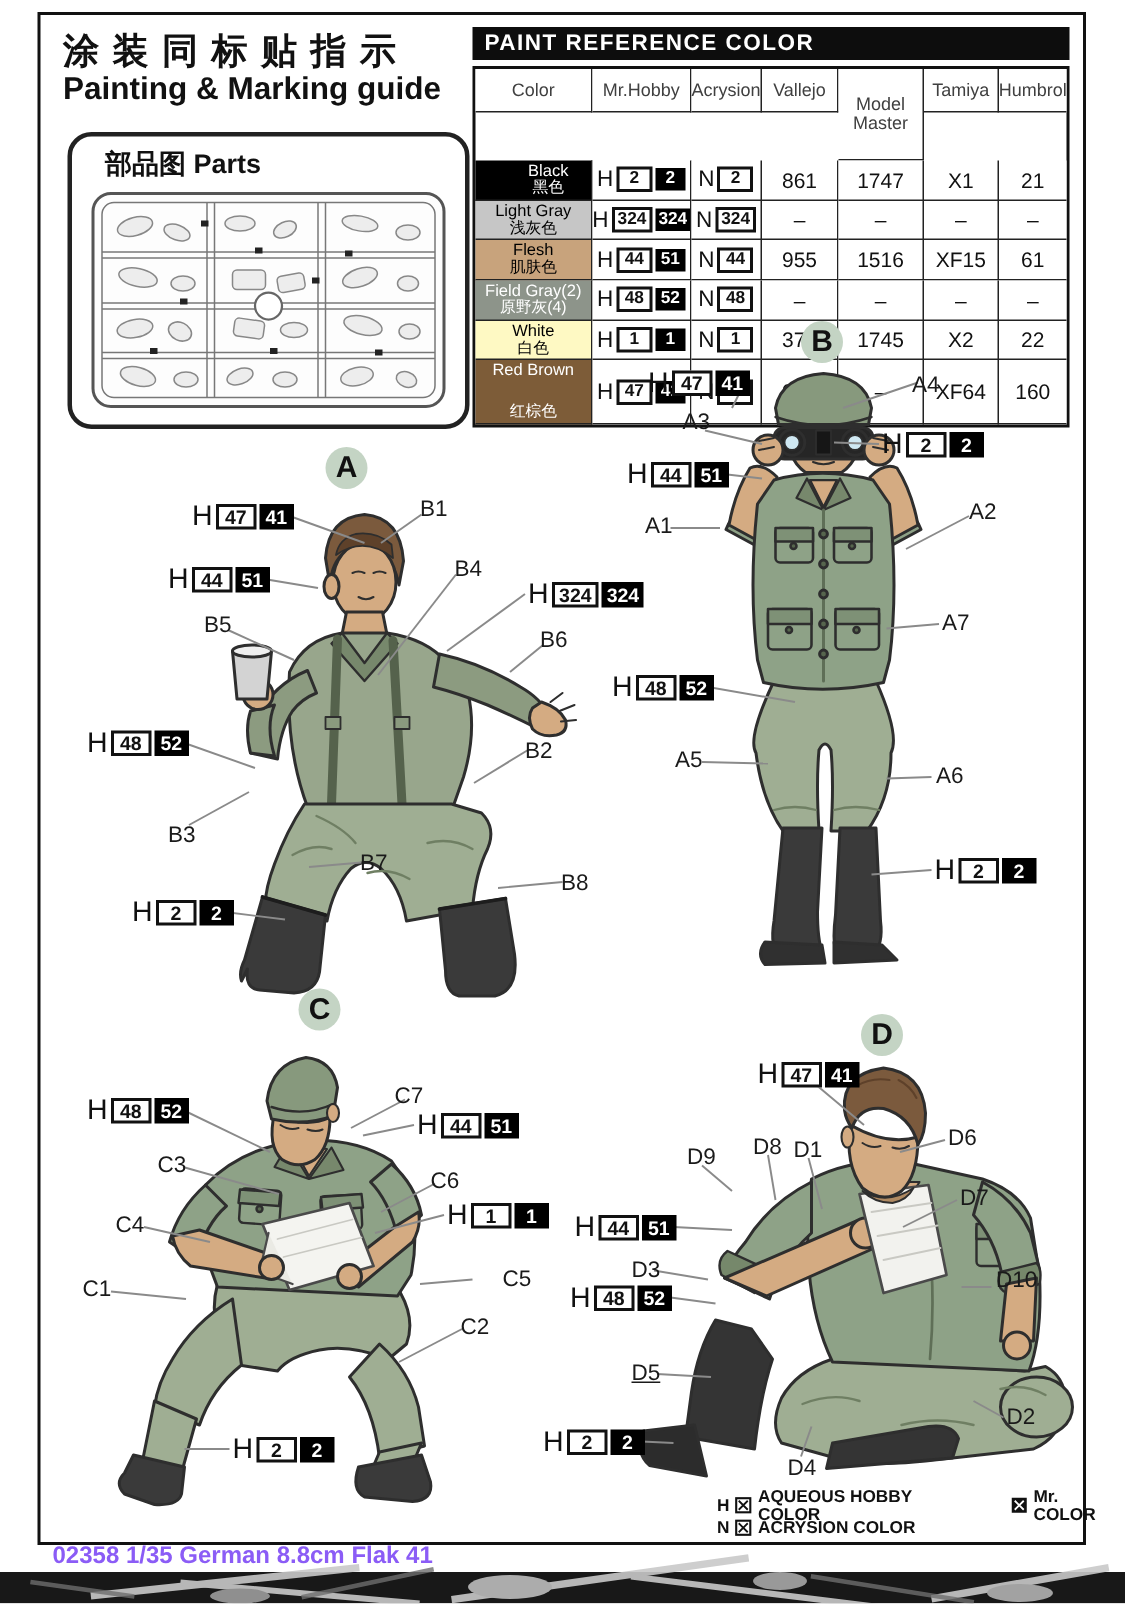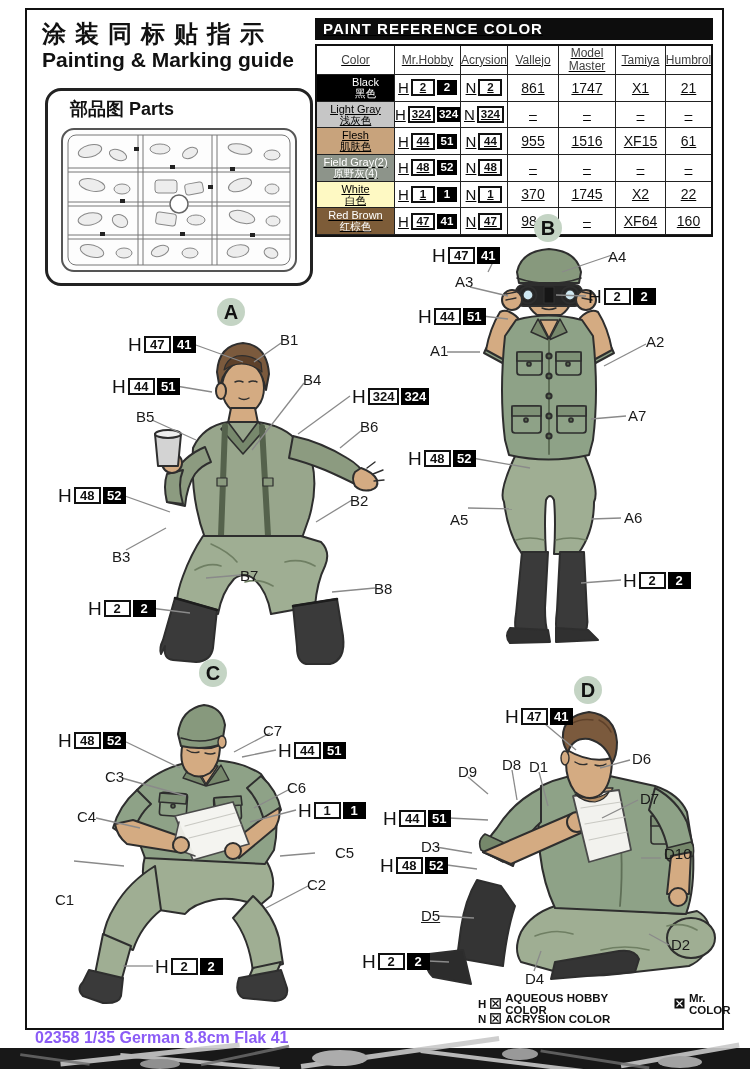--- a/index.html
+++ b/index.html
@@ -10,33 +10,33 @@
   
   .title-cn{position:absolute;left:42px;top:18px;font-size:24px;font-weight:bold;color:#111;letter-spacing:9px;}
   .title-en{position:absolute;left:42px;top:48px;font-size:21px;font-weight:bold;color:#111;}
 
   
   .parts-box{position:absolute;left:45px;top:88px;width:262px;height:192px;border:3px solid #222;border-radius:16px;background:#fff;}
   .parts-label{position:absolute;left:22px;top:6px;font-size:18px;font-weight:bold;color:#111;}
   .parts-sprue{position:absolute;left:12px;top:34px;}
 
   
-  .paint-table{position:absolute;left:315px;top:18px;width:398px;text-decoration:underline;}
+  .paint-table{position:absolute;left:315px;top:18px;width:398px;}
   .pt-title{background:#0d0d0d;color:#fff;font-size:15px;font-weight:bold;letter-spacing:1px;padding:2px 0 3px 8px;}
   .pt-grid{margin-top:4px;border:2px solid #111;display:grid;grid-template-columns:78px 66px 47px 51px 57px 50px 45px;}
   .pt-cell{border-right:1px solid #222;border-bottom:1px solid #222;display:flex;align-items:center;justify-content:center;text-align:center;background:#fff;min-height:21px;}
   .pt-cell:nth-child(7n){border-right:none;}
   .pt-head{font-size:12px;font-weight:500;color:#404040;height:28px;line-height:1.05;}
   .pt-num{font-size:14px;color:#111;}
   .pt-name{flex-direction:column;line-height:1.1;padding:1px 0;}
   .pt-name .en{font-size:11px;}
   .pt-name .cn{font-size:10.5px;}
   .sw0{background:#000;color:#fff;padding-left:20px;} .sw1{background:#c6c6c6;color:#000;}
   .sw2{background:#c8a37c;color:#000;justify-content:center;} .sw3{background:#8d948a;color:#fff;}
-  .sw4{background:#fef9c3;color:#000;} .sw5{background:#7d5c38;color:#fff;}
+  .sw4{background:#fef9c3;color:#000;} .sw5{background:#7d5c38;color:#fff;gap:16px;}
   .mini-chip{display:inline-flex;align-items:center;gap:2px;}
   .mini-chip .pfx{font-size:15px;color:#111;}
   .mini-chip .wb{border:2px solid #111;background:#fff;color:#111;font-weight:bold;font-size:11.5px;padding:0 2px;min-width:16px;height:13px;line-height:13px;text-align:center;}
   .mini-chip .bb{background:#000;color:#fff;font-weight:bold;font-size:11.5px;padding:0 2px;min-width:16px;height:15px;line-height:15px;text-align:center;}
 
   
   .fig-circle{position:absolute;width:28px;height:28px;border-radius:50%;background:#c4d4c4;color:#111;
     font-size:20px;font-weight:bold;display:flex;align-items:center;justify-content:center;}
   .chip{position:absolute;display:inline-flex;align-items:center;gap:2px;height:17px;}
   .chip .pfx{font-size:19px;color:#111;line-height:17px;}
@@ -122,21 +122,21 @@
   </div>
 
   <div class="paint-table">
     <div class="pt-title">PAINT REFERENCE COLOR</div>
     <div class="pt-grid">
 
       <div class="pt-cell pt-head">Color</div>
       <div class="pt-cell pt-head">Mr.Hobby</div>
       <div class="pt-cell pt-head">Acrysion</div>
       <div class="pt-cell pt-head">Vallejo</div>
-      <div class="pt-cell pt-head" style="padding:0 6px;">Model Master</div>
+      <div class="pt-cell pt-head" style="padding:16px 6px;">Model Master</div>
       <div class="pt-cell pt-head">Tamiya</div>
       <div class="pt-cell pt-head">Humbrol</div>
 
       <div class="pt-cell pt-name sw0">
           <span class="en">Black</span>
           <span class="cn">黑色</span>
         </div>
       <div class="pt-cell">
           <span class="mini-chip">
             <span class="pfx">H</span>
@@ -541,21 +541,21 @@
   <div class="chip" style="left:623px;top:572px;">
       <span class="pfx">H</span>
       <span class="wb">2</span>
       <span class="bb">2</span>
     </div>
   <span class="part-label" style="left:608px;top:248px;">A4</span>
   <span class="part-label" style="left:455px;top:273px;">A3</span>
   <span class="part-label" style="left:430px;top:342px;">A1</span>
   <span class="part-label" style="left:646px;top:333px;">A2</span>
   <span class="part-label" style="left:628px;top:407px;">A7</span>
-  <span class="part-label" style="left:450px;top:498px;margin-top:13px;">A5</span>
+  <span class="part-label" style="left:450px;top:498px;">A5</span>
   <span class="part-label" style="left:624px;top:509px;">A6</span>
 
   <div class="chip" style="left:58px;top:732px;">
       <span class="pfx">H</span>
       <span class="wb">48</span>
       <span class="bb">52</span>
     </div>
   <div class="chip" style="left:278px;top:742px;">
       <span class="pfx">H</span>
       <span class="wb">44</span>
@@ -569,21 +569,21 @@
   <div class="chip" style="left:155px;top:958px;">
       <span class="pfx">H</span>
       <span class="wb">2</span>
       <span class="bb">2</span>
     </div>
   <span class="part-label" style="left:263px;top:722px;">C7</span>
   <span class="part-label" style="left:105px;top:768px;">C3</span>
   <span class="part-label" style="left:287px;top:779px;">C6</span>
   <span class="part-label" style="left:77px;top:808px;">C4</span>
   <span class="part-label" style="left:335px;top:844px;">C5</span>
-  <span class="part-label" style="left:55px;top:851px;margin-top:40px;">C1</span>
+  <span class="part-label" style="left:55px;top:851px;">C1</span>
   <span class="part-label" style="left:307px;top:876px;">C2</span>
 
   <div class="chip" style="left:505px;top:708px;">
       <span class="pfx">H</span>
       <span class="wb">47</span>
       <span class="bb">41</span>
     </div>
   <div class="chip" style="left:383px;top:810px;">
       <span class="pfx">H</span>
       <span class="wb">44</span>

